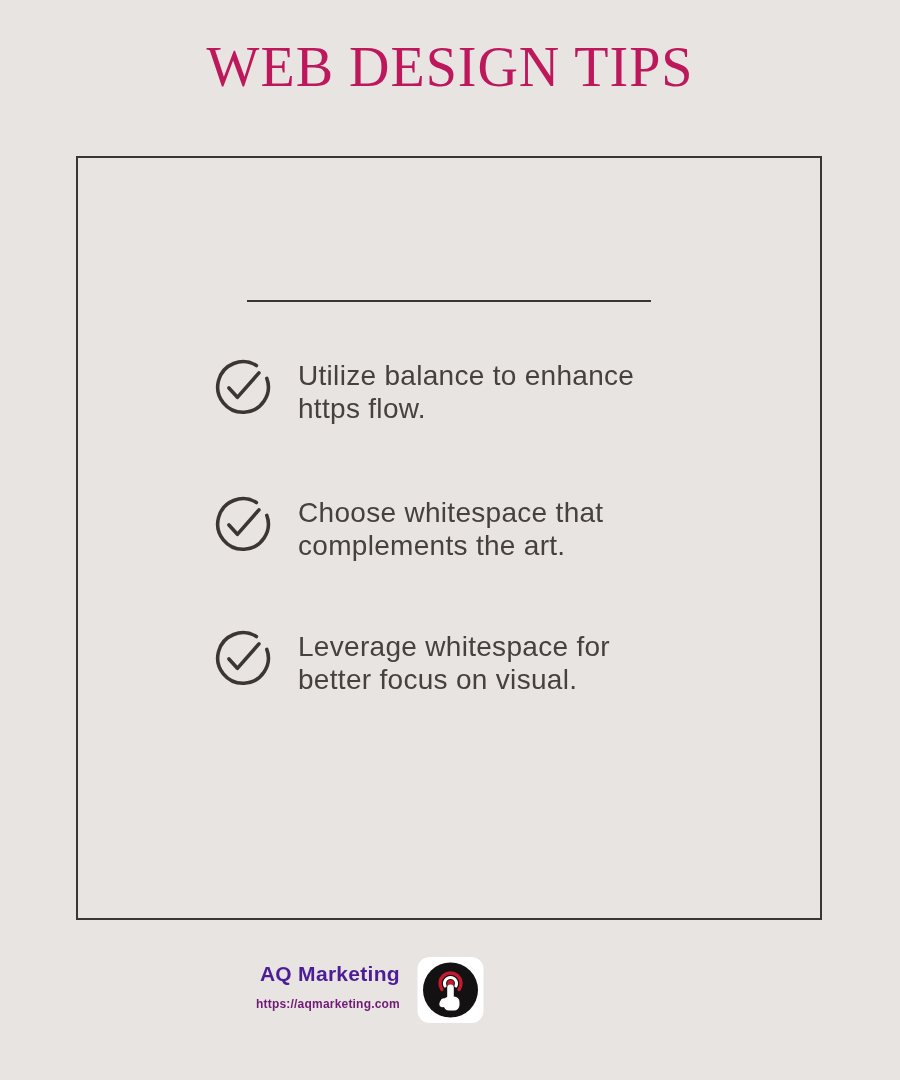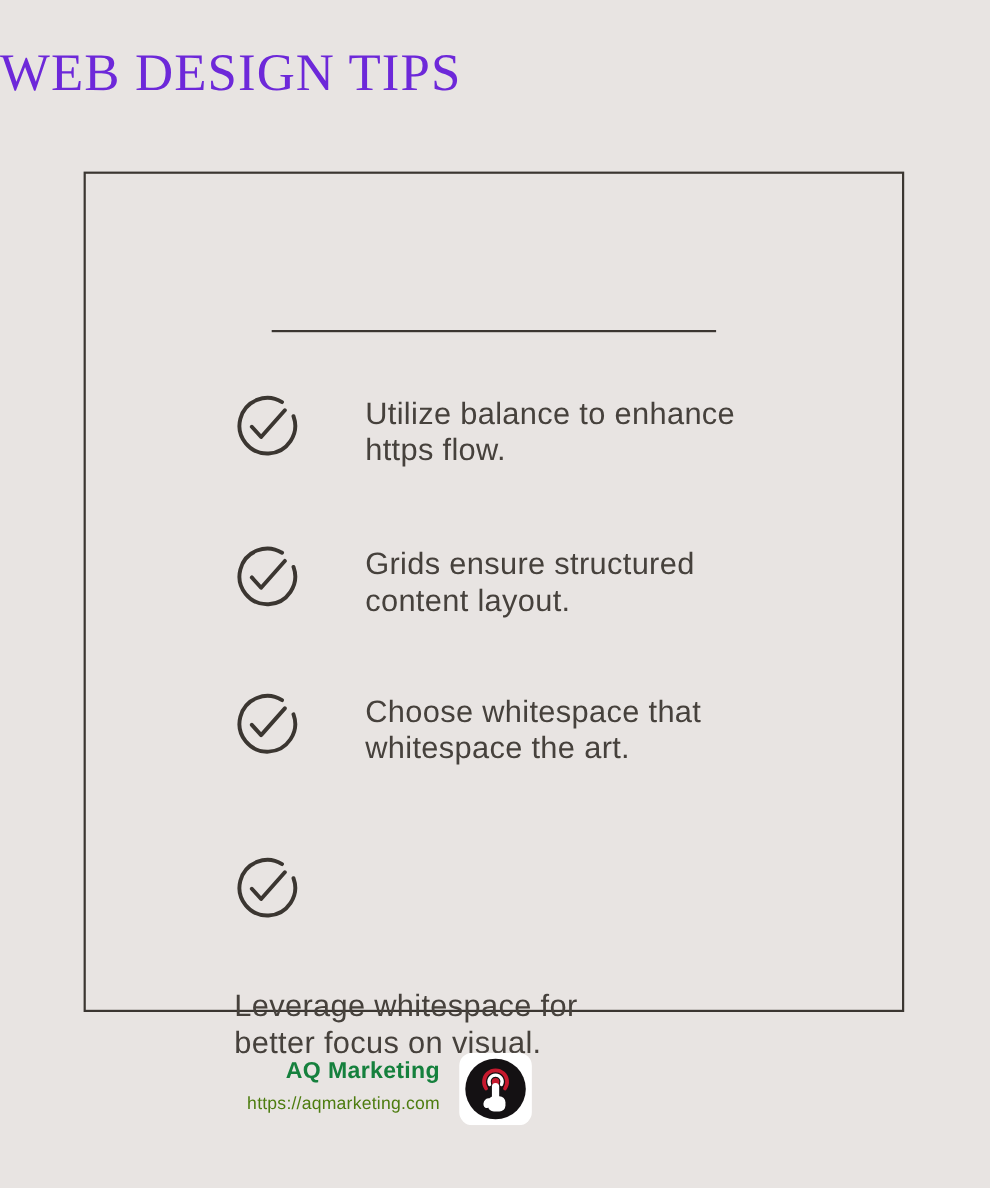--- a/index.html
+++ b/index.html
@@ -8,27 +8,27 @@
     position: relative;
     background: #e8e4e2;
     overflow: hidden;
     font-family: "Liberation Sans", sans-serif;
   }
 
   .poster-title {
     position: absolute;
     top: 30px; left: 0;
     width: 900px;
-    text-align: left;
+    text-align: center;
     font-family: "Liberation Serif", serif;
     font-weight: 400;
-    font-size: 48px;
+    font-size: 56px;
     line-height: 74px;
     letter-spacing: 1px;
-    color: #6d28d9;
+    color: #be185d;
     white-space: nowrap;
   }
 
   .content-box {
     position: absolute;
     left: 76px; top: 156px;
     width: 746px; height: 764px;
     border: 2px solid #3b3631;
     box-sizing: border-box;
   }
@@ -45,21 +45,21 @@
 
   .tips-list {
     position: absolute;
     left: 135px; top: 199px;
     width: 580px;
   }
 
   .tip-row {
     display: flex;
     align-items: flex-start;
-    gap: 59px;
+    gap: 25px;
   }
   .tip-row:nth-child(2) { margin-top: 69px; }
   .tip-row:nth-child(3) { margin-top: 66px; }
   .tip-row:nth-child(4) { margin-top: 81px; flex-direction: column; }
 
   .check-icon {
     flex: 0 0 auto;
     width: 60px; height: 60px;
     display: block;
   }
@@ -76,29 +76,29 @@
     position: absolute;
     top: 961px;
     right: 500px;
     text-align: right;
     white-space: nowrap;
   }
   .footer-brand {
     font-size: 21px;
     font-weight: 700;
     line-height: 25px;
-    color: #15803d;
+    color: #4c1d95;
     letter-spacing: 0.3px;
   }
   .footer-url {
-    font-size: 16px;
-    font-weight: 400;
+    font-size: 12px;
+    font-weight: 700;
     line-height: 24px;
     margin-top: 6px;
-    color: #4d7c0f;
+    color: #701a75;
     letter-spacing: 0.2px;
   }
 
   .footer-logo {
     position: absolute;
     left: 417px; top: 957px;
     width: 67px; height: 66px;
     display: block;
   }
 </style>
@@ -116,39 +116,29 @@
       <svg class="check-icon" viewBox="0 0 64 64">
         <path d="M57.4,22.8 A27,27 0 1 1 46.3,9.1" fill="none" stroke="#3b3631" stroke-width="3.8" stroke-linecap="round"></path>
         <path d="M17,33 L26,43 L49,17" fill="none" stroke="#3b3631" stroke-width="3.8" stroke-linecap="round" stroke-linejoin="round"></path>
       </svg>
       <div class="tip-text">
         <div>Utilize balance to enhance</div>
         <div>https flow.</div>
       </div>
     </div>
 
-    <div class="tip-row">
-      <svg class="check-icon" viewBox="0 0 64 64">
-        <path d="M57.4,22.8 A27,27 0 1 1 46.3,9.1" fill="none" stroke="#3b3631" stroke-width="3.8" stroke-linecap="round"></path>
-        <path d="M17,33 L26,43 L49,17" fill="none" stroke="#3b3631" stroke-width="3.8" stroke-linecap="round" stroke-linejoin="round"></path>
-      </svg>
-      <div class="tip-text">
-        <div>Grids ensure structured</div>
-        <div>content layout.</div>
-      </div>
-    </div>
 
     <div class="tip-row">
       <svg class="check-icon" viewBox="0 0 64 64">
         <path d="M57.4,22.8 A27,27 0 1 1 46.3,9.1" fill="none" stroke="#3b3631" stroke-width="3.8" stroke-linecap="round"></path>
         <path d="M17,33 L26,43 L49,17" fill="none" stroke="#3b3631" stroke-width="3.8" stroke-linecap="round" stroke-linejoin="round"></path>
       </svg>
       <div class="tip-text">
         <div>Choose whitespace that</div>
-        <div>whitespace the art.</div>
+        <div>complements the art.</div>
       </div>
     </div>
 
     <div class="tip-row">
       <svg class="check-icon" viewBox="0 0 64 64">
         <path d="M57.4,22.8 A27,27 0 1 1 46.3,9.1" fill="none" stroke="#3b3631" stroke-width="3.8" stroke-linecap="round"></path>
         <path d="M17,33 L26,43 L49,17" fill="none" stroke="#3b3631" stroke-width="3.8" stroke-linecap="round" stroke-linejoin="round"></path>
       </svg>
       <div class="tip-text">
         <div>Leverage whitespace for</div>

